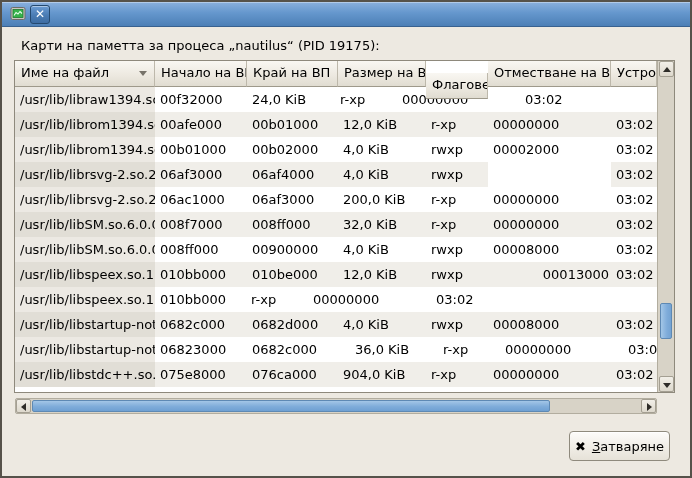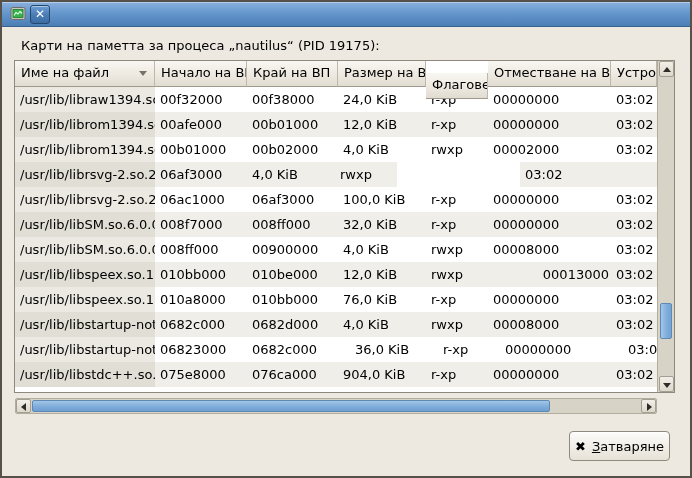--- a/index.html
+++ b/index.html
@@ -171,21 +171,20 @@
             <div class="hcell" style="width: 91px;"><span>Край на ВП</span></div>
             <div class="hcell" style="width: 88px;"><span>Размер на ВП</span></div>
             <div class="hcell" style="width: 62px; margin-top: 12px;"><span>Флагове</span></div>
             <div class="hcell" style="width: 123px;"><span>Отместване на ВП</span></div>
             <div class="hcell flex"><span>Устройство</span></div>
           </div>
         <div class="tbody">
             <div class="trow row-a">
               <div class="tcell c-name" style="width: 140px;">/usr/lib/libraw1394.so</div>
               <div class="tcell" style="width: 92px;">00f32000</div>
-              <div class="tcell" style="width: 91px;">00f38000</div>
               <div class="tcell" style="width: 88px;">24,0 KiB</div>
               <div class="tcell" style="width: 62px;">r-xp</div>
               <div class="tcell" style="width: 123px;">00000000</div>
               <div class="tcell flex">03:02</div>
             </div>
             <div class="trow row-b">
               <div class="tcell c-name" style="width: 140px;">/usr/lib/librom1394.so</div>
               <div class="tcell" style="width: 92px;">00afe000</div>
               <div class="tcell" style="width: 91px;">00b01000</div>
               <div class="tcell" style="width: 88px;">12,0 KiB</div>
@@ -198,30 +197,31 @@
               <div class="tcell" style="width: 92px;">00b01000</div>
               <div class="tcell" style="width: 91px;">00b02000</div>
               <div class="tcell" style="width: 88px;">4,0 KiB</div>
               <div class="tcell" style="width: 62px;">rwxp</div>
               <div class="tcell" style="width: 123px;">00002000</div>
               <div class="tcell flex">03:02</div>
             </div>
             <div class="trow row-b">
               <div class="tcell c-name" style="width: 140px;">/usr/lib/librsvg-2.so.2</div>
               <div class="tcell" style="width: 92px;">06af3000</div>
+              <div class="tcell" style="width: 91px;">06af4000</div>
               <div class="tcell" style="width: 88px;">4,0 KiB</div>
               <div class="tcell" style="width: 62px;">rwxp</div>
               <div class="tcell" style="width: 123px; margin-top: 28px;">00031000</div>
               <div class="tcell flex">03:02</div>
             </div>
             <div class="trow row-a">
               <div class="tcell c-name" style="width: 140px;">/usr/lib/librsvg-2.so.2</div>
               <div class="tcell" style="width: 92px;">06ac1000</div>
               <div class="tcell" style="width: 91px;">06af3000</div>
-              <div class="tcell" style="width: 88px;">100,0 KiB</div>
+              <div class="tcell" style="width: 88px;">200,0 KiB</div>
               <div class="tcell" style="width: 62px;">r-xp</div>
               <div class="tcell" style="width: 123px;">00000000</div>
               <div class="tcell flex">03:02</div>
             </div>
             <div class="trow row-b">
               <div class="tcell c-name" style="width: 140px;">/usr/lib/libSM.so.6.0.0</div>
               <div class="tcell" style="width: 92px;">008f7000</div>
               <div class="tcell" style="width: 91px;">008ff000</div>
               <div class="tcell" style="width: 88px;">32,0 KiB</div>
               <div class="tcell" style="width: 62px;">r-xp</div>
@@ -241,23 +241,21 @@
               <div class="tcell c-name" style="width: 140px;">/usr/lib/libspeex.so.1</div>
               <div class="tcell" style="width: 92px;">010bb000</div>
               <div class="tcell" style="width: 91px;">010be000</div>
               <div class="tcell" style="width: 88px;">12,0 KiB</div>
               <div class="tcell" style="width: 62px;">rwxp</div>
               <div class="tcell" style="width: 123px; text-align: right;">00013000</div>
               <div class="tcell flex">03:02</div>
             </div>
             <div class="trow row-a">
               <div class="tcell c-name" style="width: 140px;">/usr/lib/libspeex.so.1</div>
-              <div class="tcell" style="width: 92px;">010a8000</div>
               <div class="tcell" style="width: 91px;">010bb000</div>
-              <div class="tcell" style="width: 88px;">76,0 KiB</div>
               <div class="tcell" style="width: 62px;">r-xp</div>
               <div class="tcell" style="width: 123px;">00000000</div>
               <div class="tcell flex">03:02</div>
             </div>
             <div class="trow row-b">
               <div class="tcell c-name" style="width: 140px;">/usr/lib/libstartup-not</div>
               <div class="tcell" style="width: 92px;">0682c000</div>
               <div class="tcell" style="width: 91px;">0682d000</div>
               <div class="tcell" style="width: 88px;">4,0 KiB</div>
               <div class="tcell" style="width: 62px;">rwxp</div>

